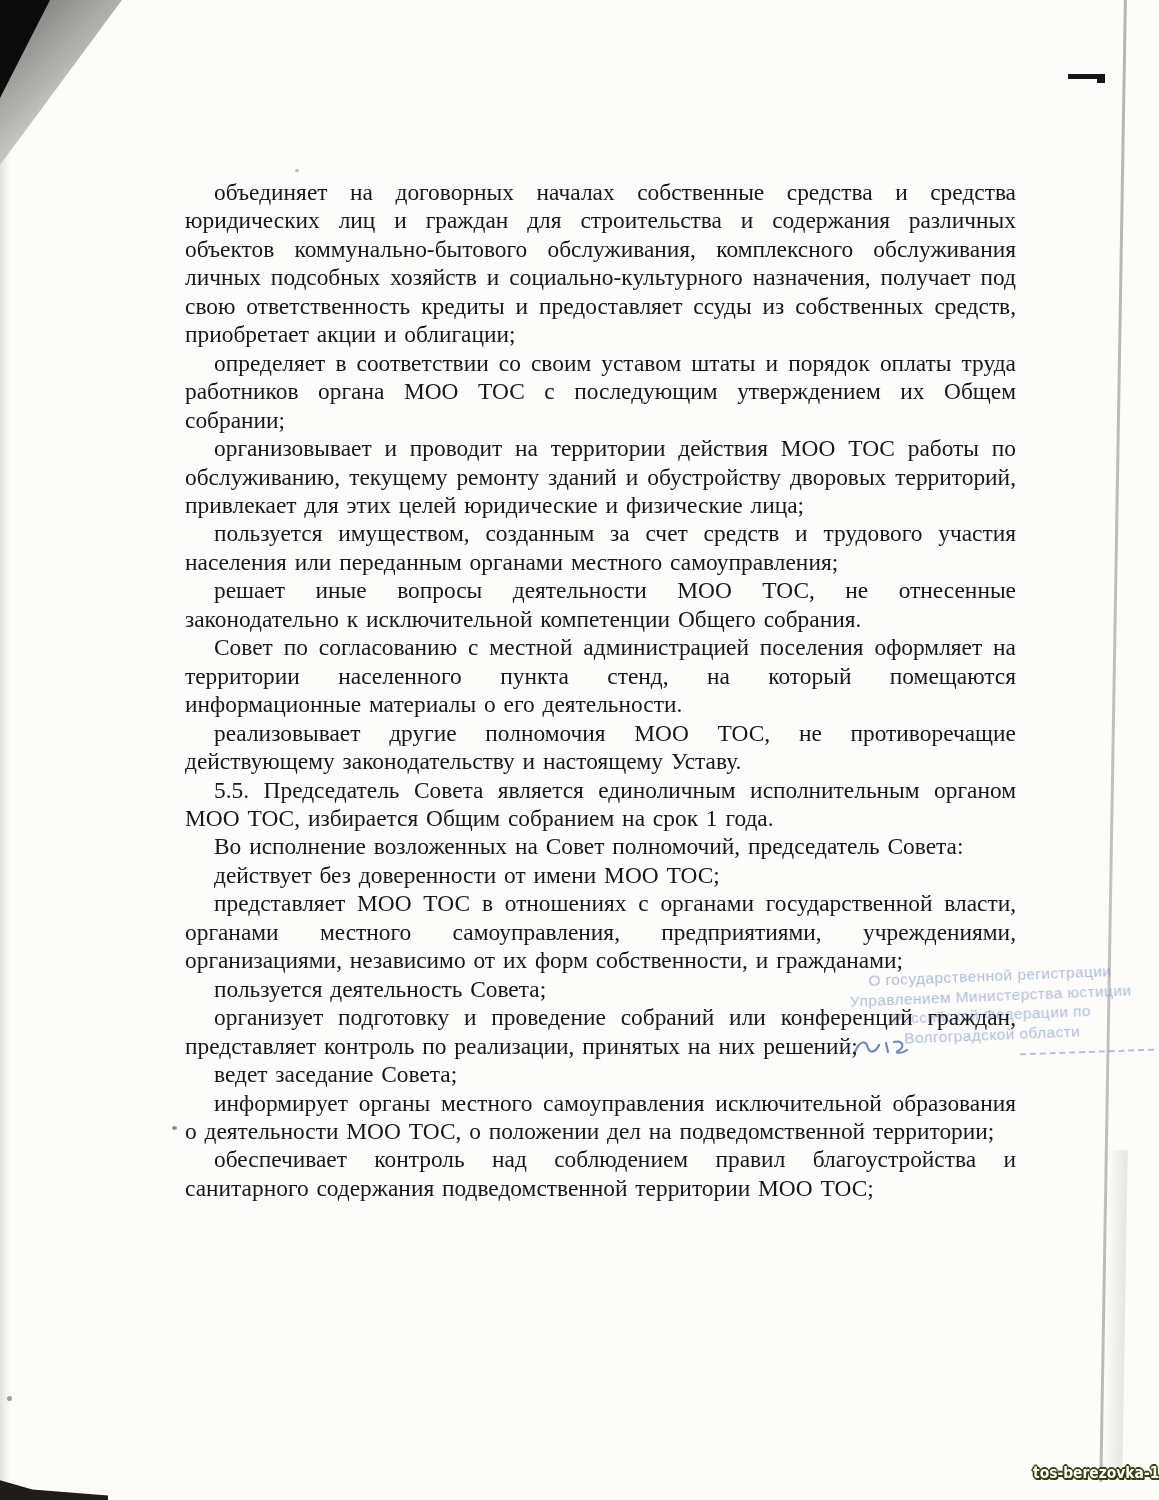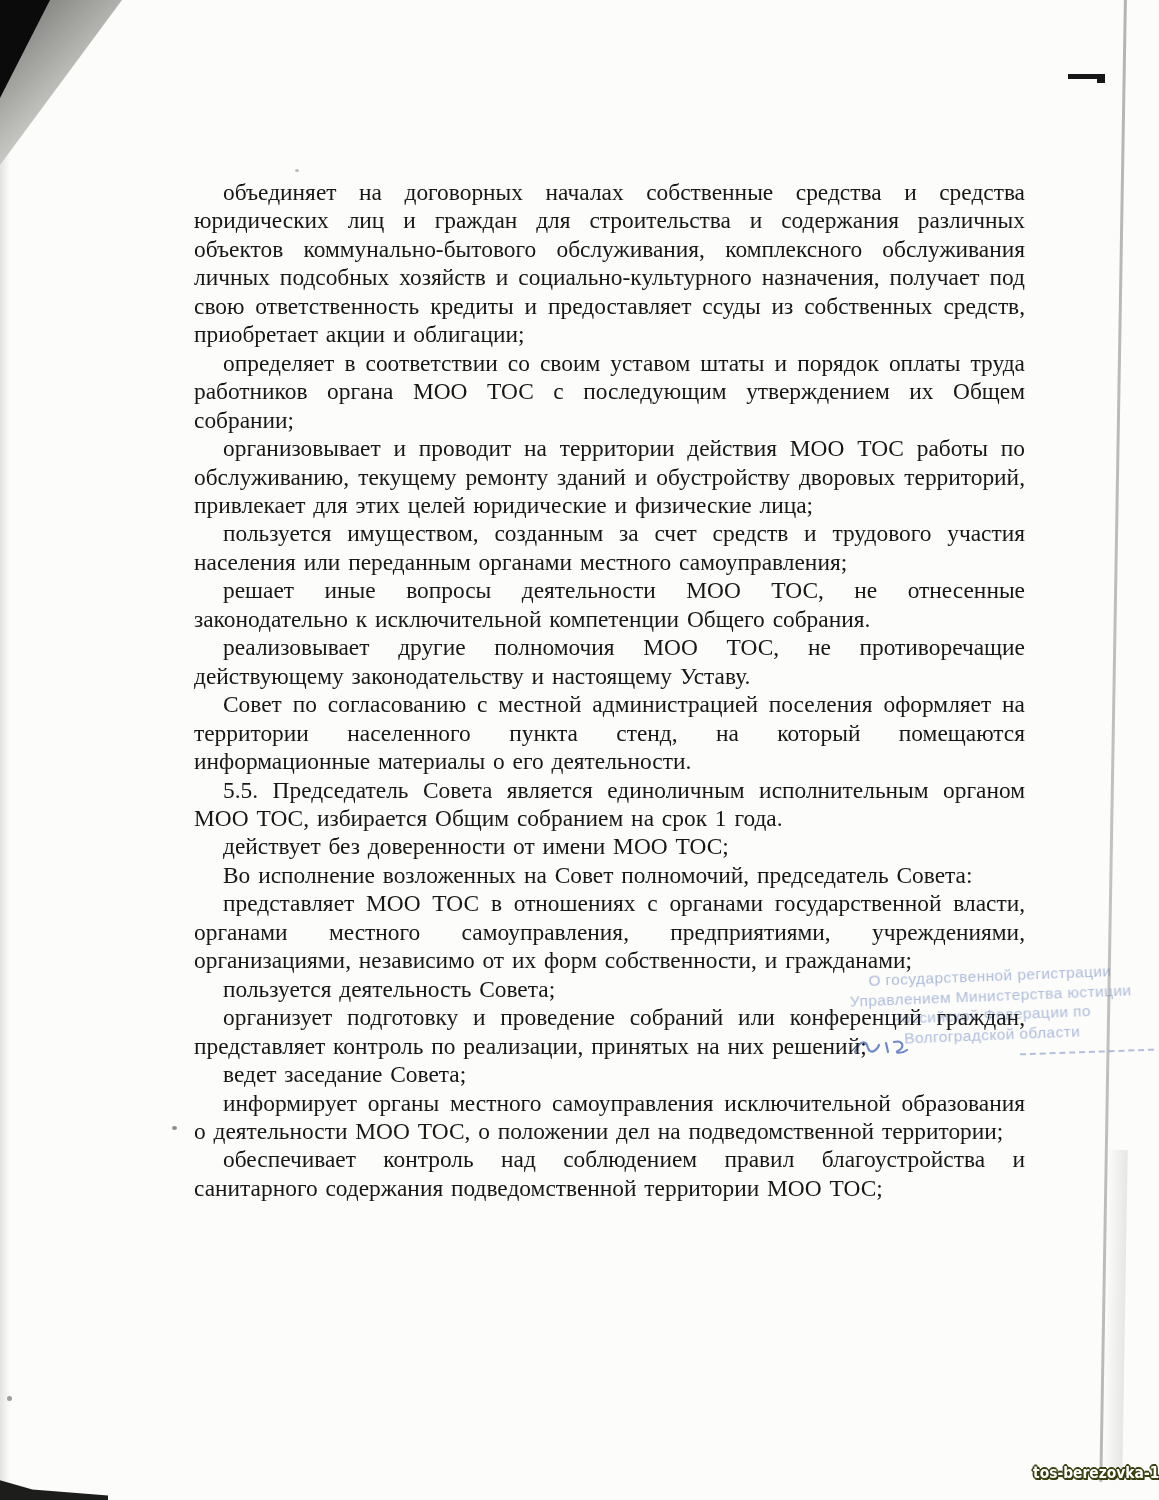--- a/index.html
+++ b/index.html
@@ -33,21 +33,21 @@
   .stamp{position:absolute;left:816px;top:966px;width:350px;z-index:1;
     transform:rotate(-2.3deg);color:rgba(101,128,192,.52);
     font-family:"Liberation Sans","DejaVu Sans",sans-serif;font-size:15.5px;line-height:19.5px;
     text-align:center;filter:blur(.35px);letter-spacing:.4px;}
   .stamp p{margin:0;}
   .stamp-mark{position:absolute;left:852px;top:1036px;z-index:1;opacity:.75;}
   .stamp-dash{position:absolute;left:1020px;top:1051px;width:134px;z-index:1;
     border-top:2px dashed rgba(92,118,185,.45);transform:rotate(-2deg);}
 
   
-  .doc{position:absolute;left:194px;top:178px;width:831px;z-index:2;
+  .doc{position:absolute;left:185px;top:178px;width:831px;z-index:2;
     color:#171717;font-size:23.4px;line-height:28.45px;text-align:justify;word-spacing:2px;}
   .doc p{margin:0;text-indent:29px;}
 
   
   .watermark{position:absolute;left:1033px;top:1463px;z-index:3;
     font-family:"DejaVu Sans","Liberation Sans",sans-serif;font-weight:bold;font-size:16.5px;
     color:#ffffff;white-space:nowrap;transform:scaleX(.84);transform-origin:left center;
     text-shadow:-2px 0 0 #3a400f,2px 0 0 #3a400f,0 -2px 0 #3a400f,0 2px 0 #3a400f,
       -1px -1px 0 #3a400f,1px -1px 0 #3a400f,-1px 1px 0 #3a400f,1px 1px 0 #3a400f,2px 2px 0 #2c3208;}
 </style>
@@ -79,25 +79,25 @@
   </svg>
   <div class="stamp-dash"></div>
 
   <div class="doc">
 
   <p>объединяет на договорных началах собственные средства и средства юридических лиц и граждан для строительства и содержания различных объектов коммунально-бытового обслуживания, комплексного обслуживания личных подсобных хозяйств и социально-культурного назначения, получает под свою ответственность кредиты и предоставляет ссуды из собственных средств, приобретает акции и облигации;</p>
       <p>определяет в соответствии со своим уставом штаты и порядок оплаты труда работников органа МОО ТОС с последующим утверждением их Общем собрании;</p>
       <p>организовывает и проводит на территории действия МОО ТОС работы по обслуживанию, текущему ремонту зданий и обустройству дворовых территорий, привлекает для этих целей юридические и физические лица;</p>
       <p>пользуется имуществом, созданным за счет средств и трудового участия населения или переданным органами местного самоуправления;</p>
       <p>решает иные вопросы деятельности МОО ТОС, не отнесенные законодательно к исключительной компетенции Общего собрания.</p>
+      <p>Совет по согласованию с местной администрацией поселения оформляет на территории населенного пункта стенд, на который помещаются информационные материалы о его деятельности.</p>
       <p>реализовывает другие полномочия МОО ТОС, не противоречащие действующему законодательству и настоящему Уставу.</p>
-      <p>Совет по согласованию с местной администрацией поселения оформляет на территории населенного пункта стенд, на который помещаются информационные материалы о его деятельности.</p>
       <p>5.5. Председатель Совета является единоличным исполнительным органом МОО ТОС, избирается Общим собранием на срок 1 года.</p>
+      <p>Во исполнение возложенных на Совет полномочий, председатель Совета:</p>
       <p>действует без доверенности от имени МОО ТОС;</p>
-      <p>Во исполнение возложенных на Совет полномочий, председатель Совета:</p>
       <p>представляет МОО ТОС в отношениях с органами государственной власти, органами местного самоуправления, предприятиями, учреждениями, организациями, независимо от их форм собственности, и гражданами;</p>
       <p>пользуется деятельность Совета;</p>
       <p>организует подготовку и проведение собраний или конференций граждан, представляет контроль по реализации, принятых на них решений;</p>
       <p>ведет заседание Совета;</p>
       <p>информирует органы местного самоуправления исключительной образования о деятельности МОО ТОС, о положении дел на подведомственной территории;</p>
       <p>обеспечивает контроль над соблюдением правил благоустройства и санитарного содержания подведомственной территории МОО ТОС;</p>
     </div>
 
   <div class="watermark">tos-berezovka-1</div>
 

